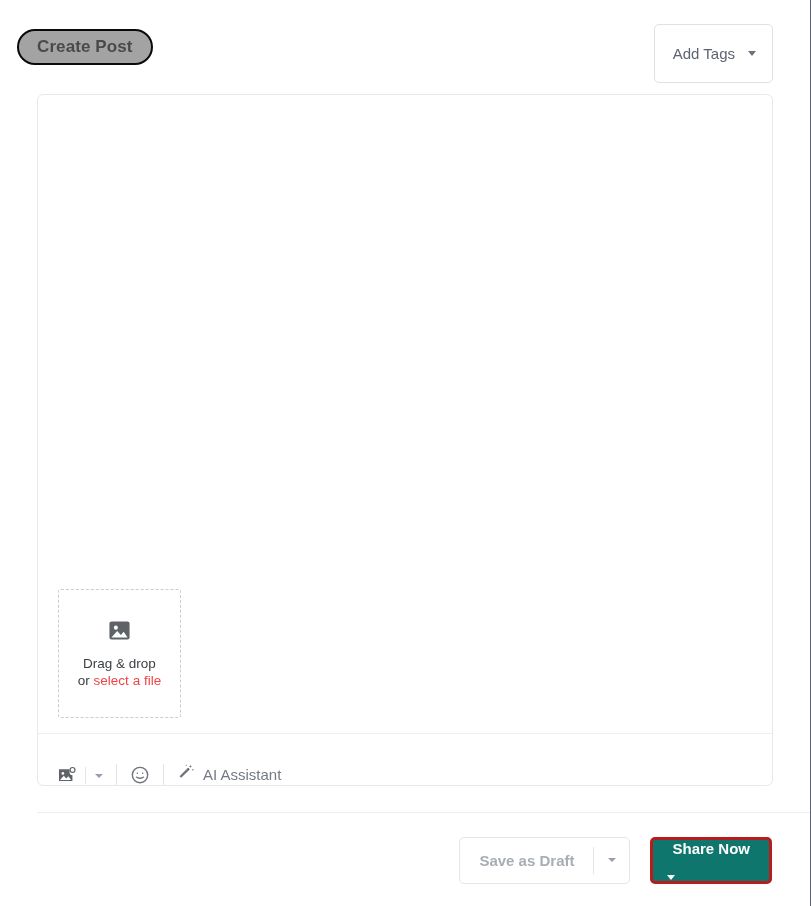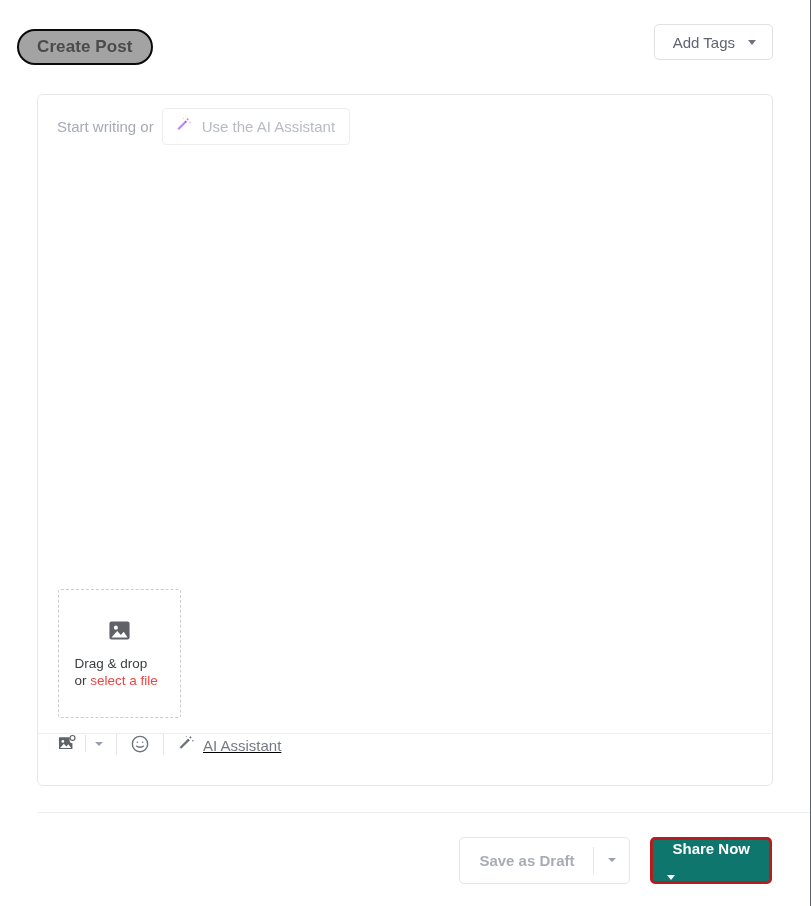--- a/index.html
+++ b/index.html
@@ -55,21 +55,21 @@
     font-weight: bold;
     color: #4a4a4a;
     letter-spacing: 0.1px;
     white-space: nowrap;
   }
 
   .add-tags-btn {
     position: absolute;
     right: 38px;
     top: 24px;
-    height: 36px;
+    height: 59px;
     padding: 0 16px 0 18px;
     display: flex;
     align-items: center;
     gap: 13px;
     background: #ffffff;
     border: 1px solid #dfe1e5;
     border-radius: 5px;
     box-sizing: border-box;
     cursor: pointer;
   }
@@ -164,41 +164,41 @@
     flex-direction: column;
     align-items: center;
     justify-content: center;
     cursor: pointer;
     background: #ffffff;
   }
   .dz-icon { margin-bottom: 9px; display: block; }
   .dz-text {
     font-size: 13.5px;
     color: #3c4043;
+    text-align: center;
     line-height: 17px;
     width: 90px;
   }
   .dz-link {
     color: #ef4444;
     cursor: pointer;
   }
 
   
   .toolbar {
     position: absolute;
     left: 0;
     right: 0;
     bottom: 0;
     height: 52px;
     border-top: 1px solid #eceef0;
     display: flex;
-    align-items: flex-start;
+    align-items: flex-end;
     padding-left: 19px;
     box-sizing: border-box;
-    text-decoration: underline;
   }
   .tb-item {
     display: flex;
     align-items: center;
     cursor: pointer;
   }
   .tb-img-group {
     display: flex;
     align-items: center;
     gap: 7px;
@@ -299,36 +299,20 @@
     <div class="add-tags-btn">
       <span class="add-tags-label">Add Tags</span>
       <span class="caret"></span>
     </div>
   </div>
 
   <div class="editor-card">
 
     <div class="composer-area">
 
-      <div class="placeholder-row">
-        <span class="placeholder-text">Start writing or</span>
-
-        <div class="ai-pill">
-          <span>
-            <svg width="17" height="17" viewBox="0 0 24 24" fill="none">
-              <path d="M5.6 19.8 L15.2 10.2 L13.0 8.0 L3.4 17.6 Z" fill="#c084fc"></path>
-              <path d="M15.2 10.2 L17.0 8.4 L14.8 6.2 L13.0 8.0 Z" fill="#a855f7"></path>
-              <path d="M17.9 2.2 l0.65 1.65 1.65 0.65 -1.65 0.65 -0.65 1.65 -0.65 -1.65 -1.65 -0.65 1.65 -0.65 Z" fill="#c084fc"></path>
-              <path d="M21.2 7.6 l0.45 1.1 1.1 0.45 -1.1 0.45 -0.45 1.1 -0.45 -1.1 -1.1 -0.45 1.1 -0.45 Z" fill="#c084fc"></path>
-              <path d="M12.4 2.0 l0.4 1.0 1.0 0.4 -1.0 0.4 -0.4 1.0 -0.4 -1.0 -1.0 -0.4 1.0 -0.4 Z" fill="#d8b4fe"></path>
-            </svg>
-          </span>
-          <span class="ai-pill-label">Use the AI Assistant</span>
-        </div>
-      </div>
 
       <div class="dropzone">
         <span class="dz-icon">
           <svg width="23" height="23" viewBox="0 0 24 24">
             <rect x="1.5" y="2.5" width="21" height="19" rx="2.2" fill="#5f6368"></rect>
             <circle cx="8.2" cy="9.0" r="2.1" fill="#ffffff"></circle>
             <path d="M3.6 19.2 L9.6 12.4 L13.4 16.8 L16.4 13.4 L20.4 19.2 Z" fill="#ffffff"></path>
           </svg>
         </span>
         <div class="dz-text">

